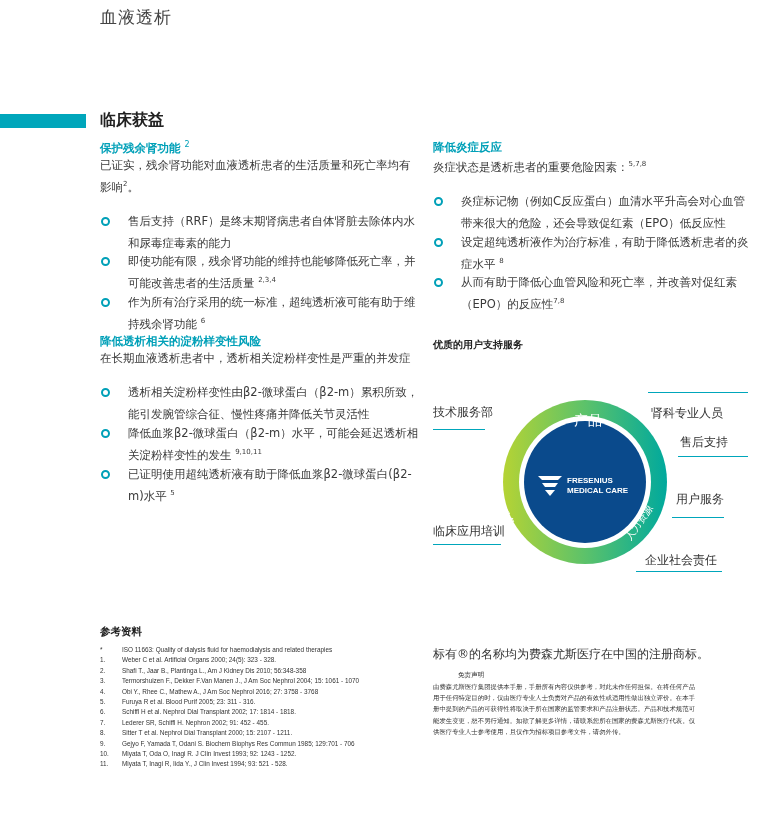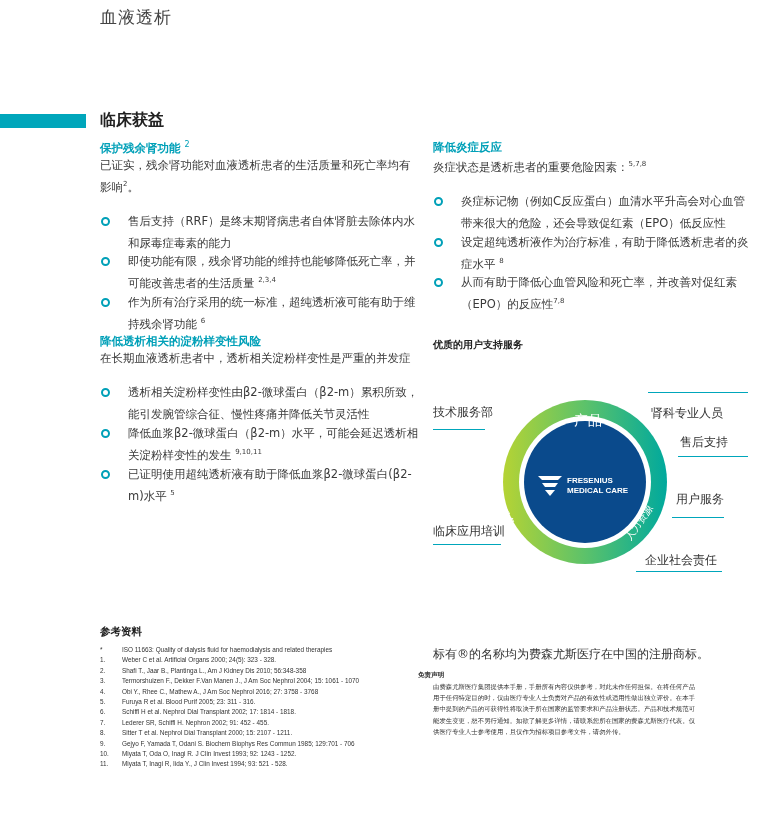--- a/index.html
+++ b/index.html
@@ -28,21 +28,21 @@
   .svc-title { left: 433px; top: 338px; font-size: 10px; font-weight: bold; color: #222; }
   .svc-label { font-size: 12px; color: #333; }
   .svc-line { position: absolute; height: 1px; background: #00a6bb; }
 
   .refs-title { left: 100px; top: 625px; font-size: 10.5px; font-weight: bold; color: #222; }
   .refs { left: 100px; top: 645px; width: 320px; }
   .ref-row { font-size: 6.4px; line-height: 10.4px; color: #333; display: flex; font-family: "Liberation Sans", sans-serif; }
   .ref-row .num { width: 22px; flex: none; }
 
   .tm { left: 433px; top: 646px; font-size: 12px; color: #333; }
-  .disc-title { left: 418px; top: 671px; font-size: 6.6px; font-weight: bold; color: #333; }
+  .disc-title { left: 458px; top: 671px; font-size: 6.6px; font-weight: normal; color: #333; }
   .disc { left: 433px; top: 682px; width: 262px; font-size: 6.4px; line-height: 11.2px; color: #333; }
 </style>
 </head>
 <body>
 
 <div class="abs page-title">血液透析</div>
 
 <div class="abs accent-bar"></div>
 <div class="abs section-title">临床获益</div>
 

